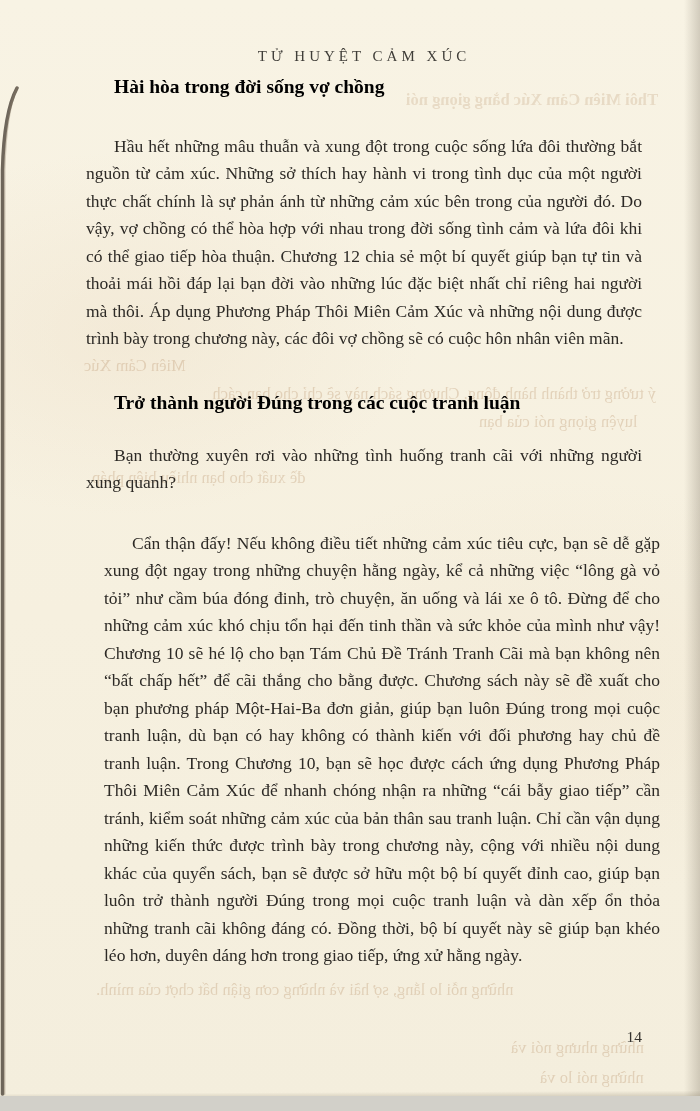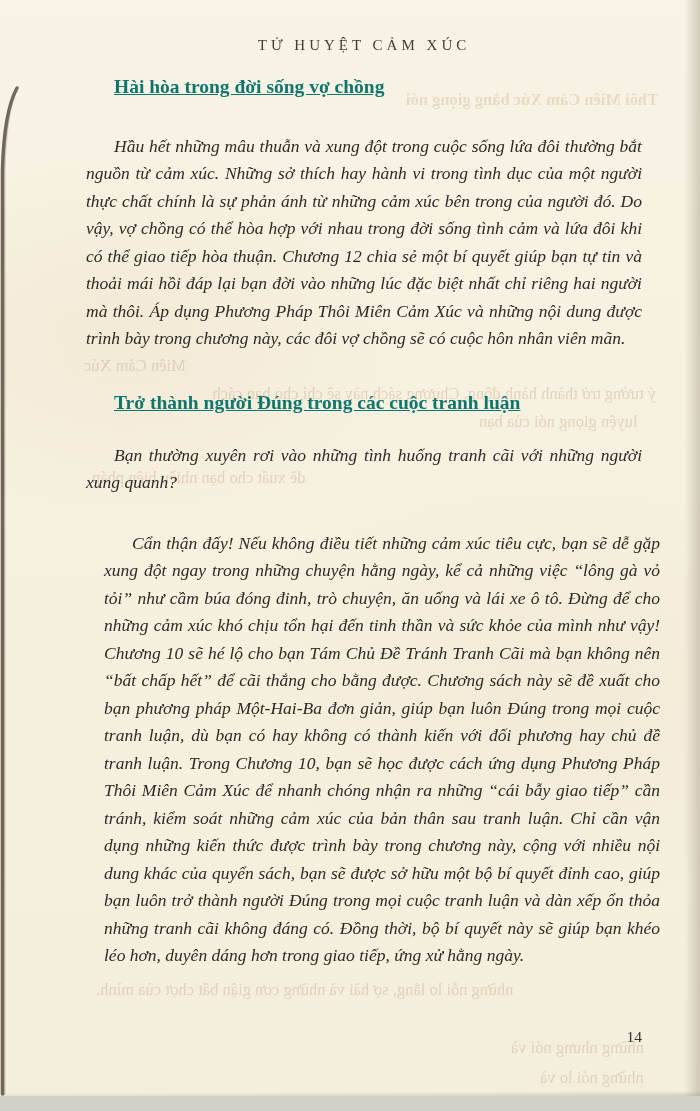--- a/index.html
+++ b/index.html
@@ -27,34 +27,33 @@
   .scan-bed{
     position:absolute;left:0;bottom:0;width:700px;height:15px;
     background:#d2d0c9;
   }
   .page-bottom-edge{
     position:absolute;left:0;bottom:13px;width:700px;height:6px;
     background:linear-gradient(180deg, rgba(0,0,0,0), rgba(150,140,120,.35));
     transform:rotate(-.25deg);
   }
   .running-head{
-    position:absolute;top:37px;left:86px;width:556px;
+    position:absolute;top:48px;left:86px;width:556px;
     text-align:center;font-size:15px;letter-spacing:4px;color:#403e39;
   }
   .h{
     position:absolute;left:86px;width:556px;padding-left:28px;box-sizing:border-box;
-    font-weight:bold;font-size:19.5px;color:#0f766e;text-decoration:underline;
+    font-weight:bold;font-size:19.5px;color:#000000;
   }
   .h1{top:76px;}
   .h2{top:392px;}
   .p{
     position:absolute;left:86px;width:556px;
     font-size:17.5px;line-height:27.5px;text-align:justify;text-indent:28px;
     color:#2d2a26;
-    font-style:italic;
   }
   .p1{top:115px;}
   .p2{top:424px;}
   .p3{top:512px;margin-left:18px;}
   .page-number{
     position:absolute;top:1028px;left:86px;width:556px;
     text-align:right;font-size:15.5px;color:#34322e;
   }
   
   .bleed{

